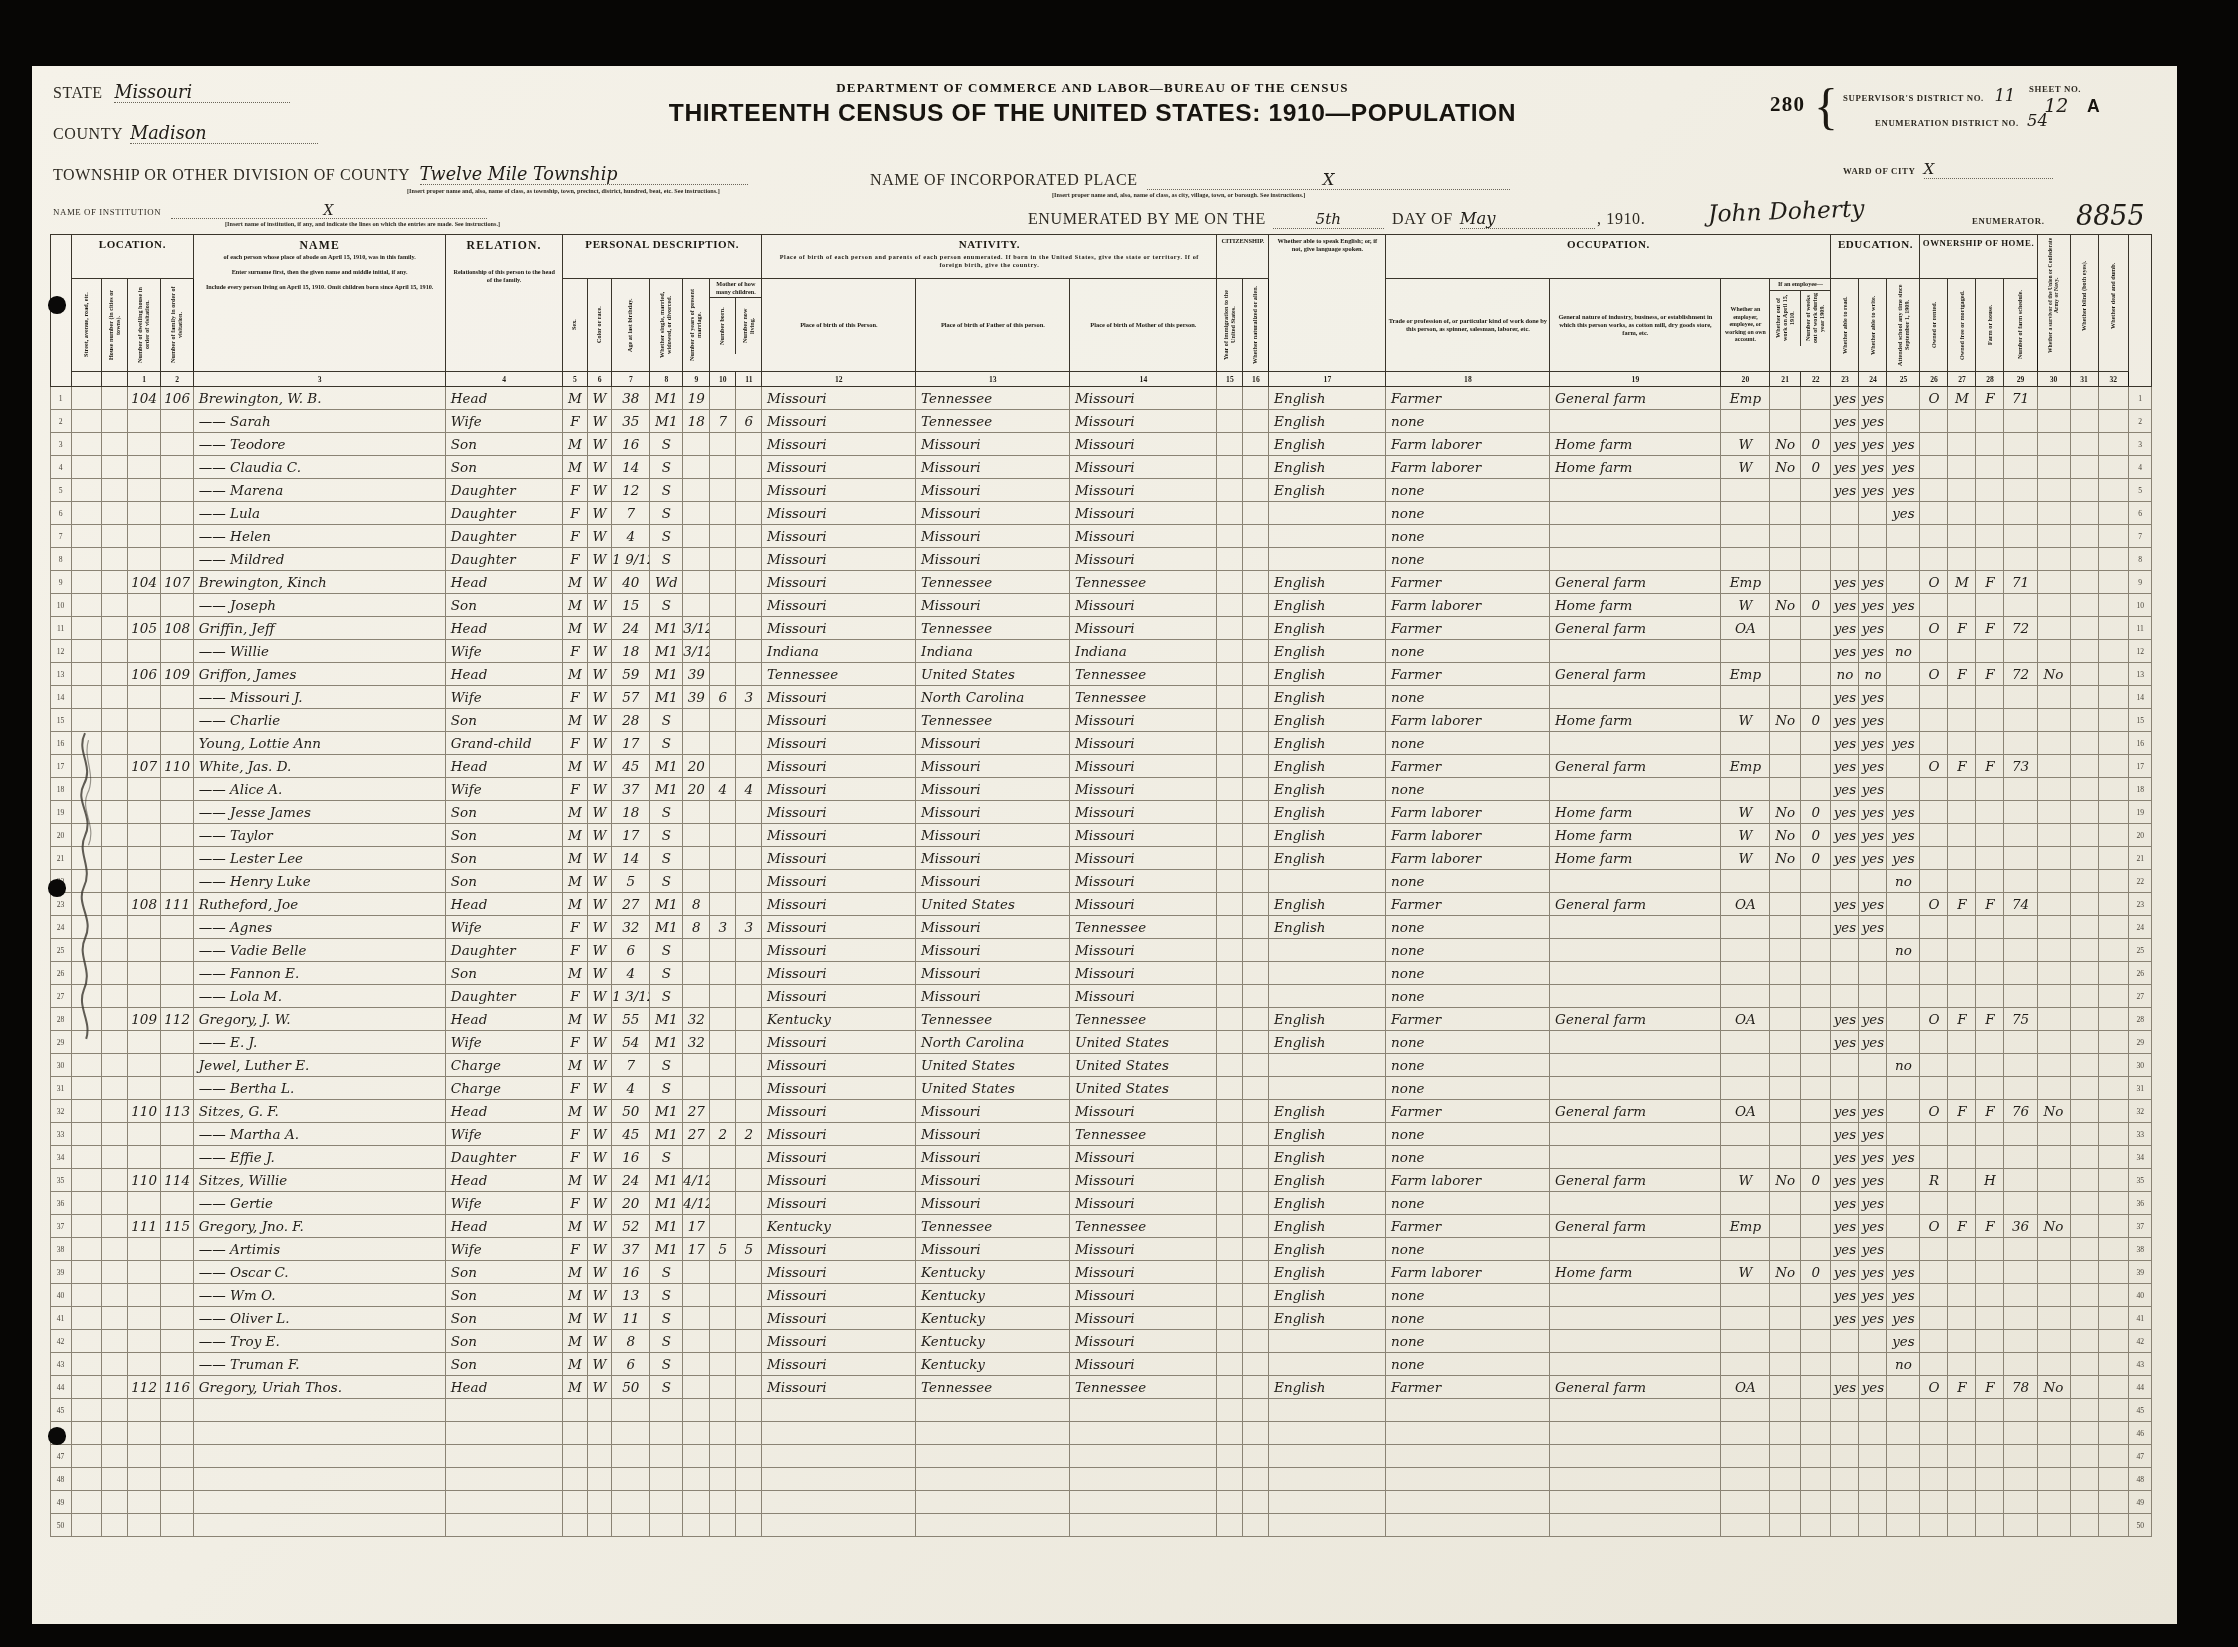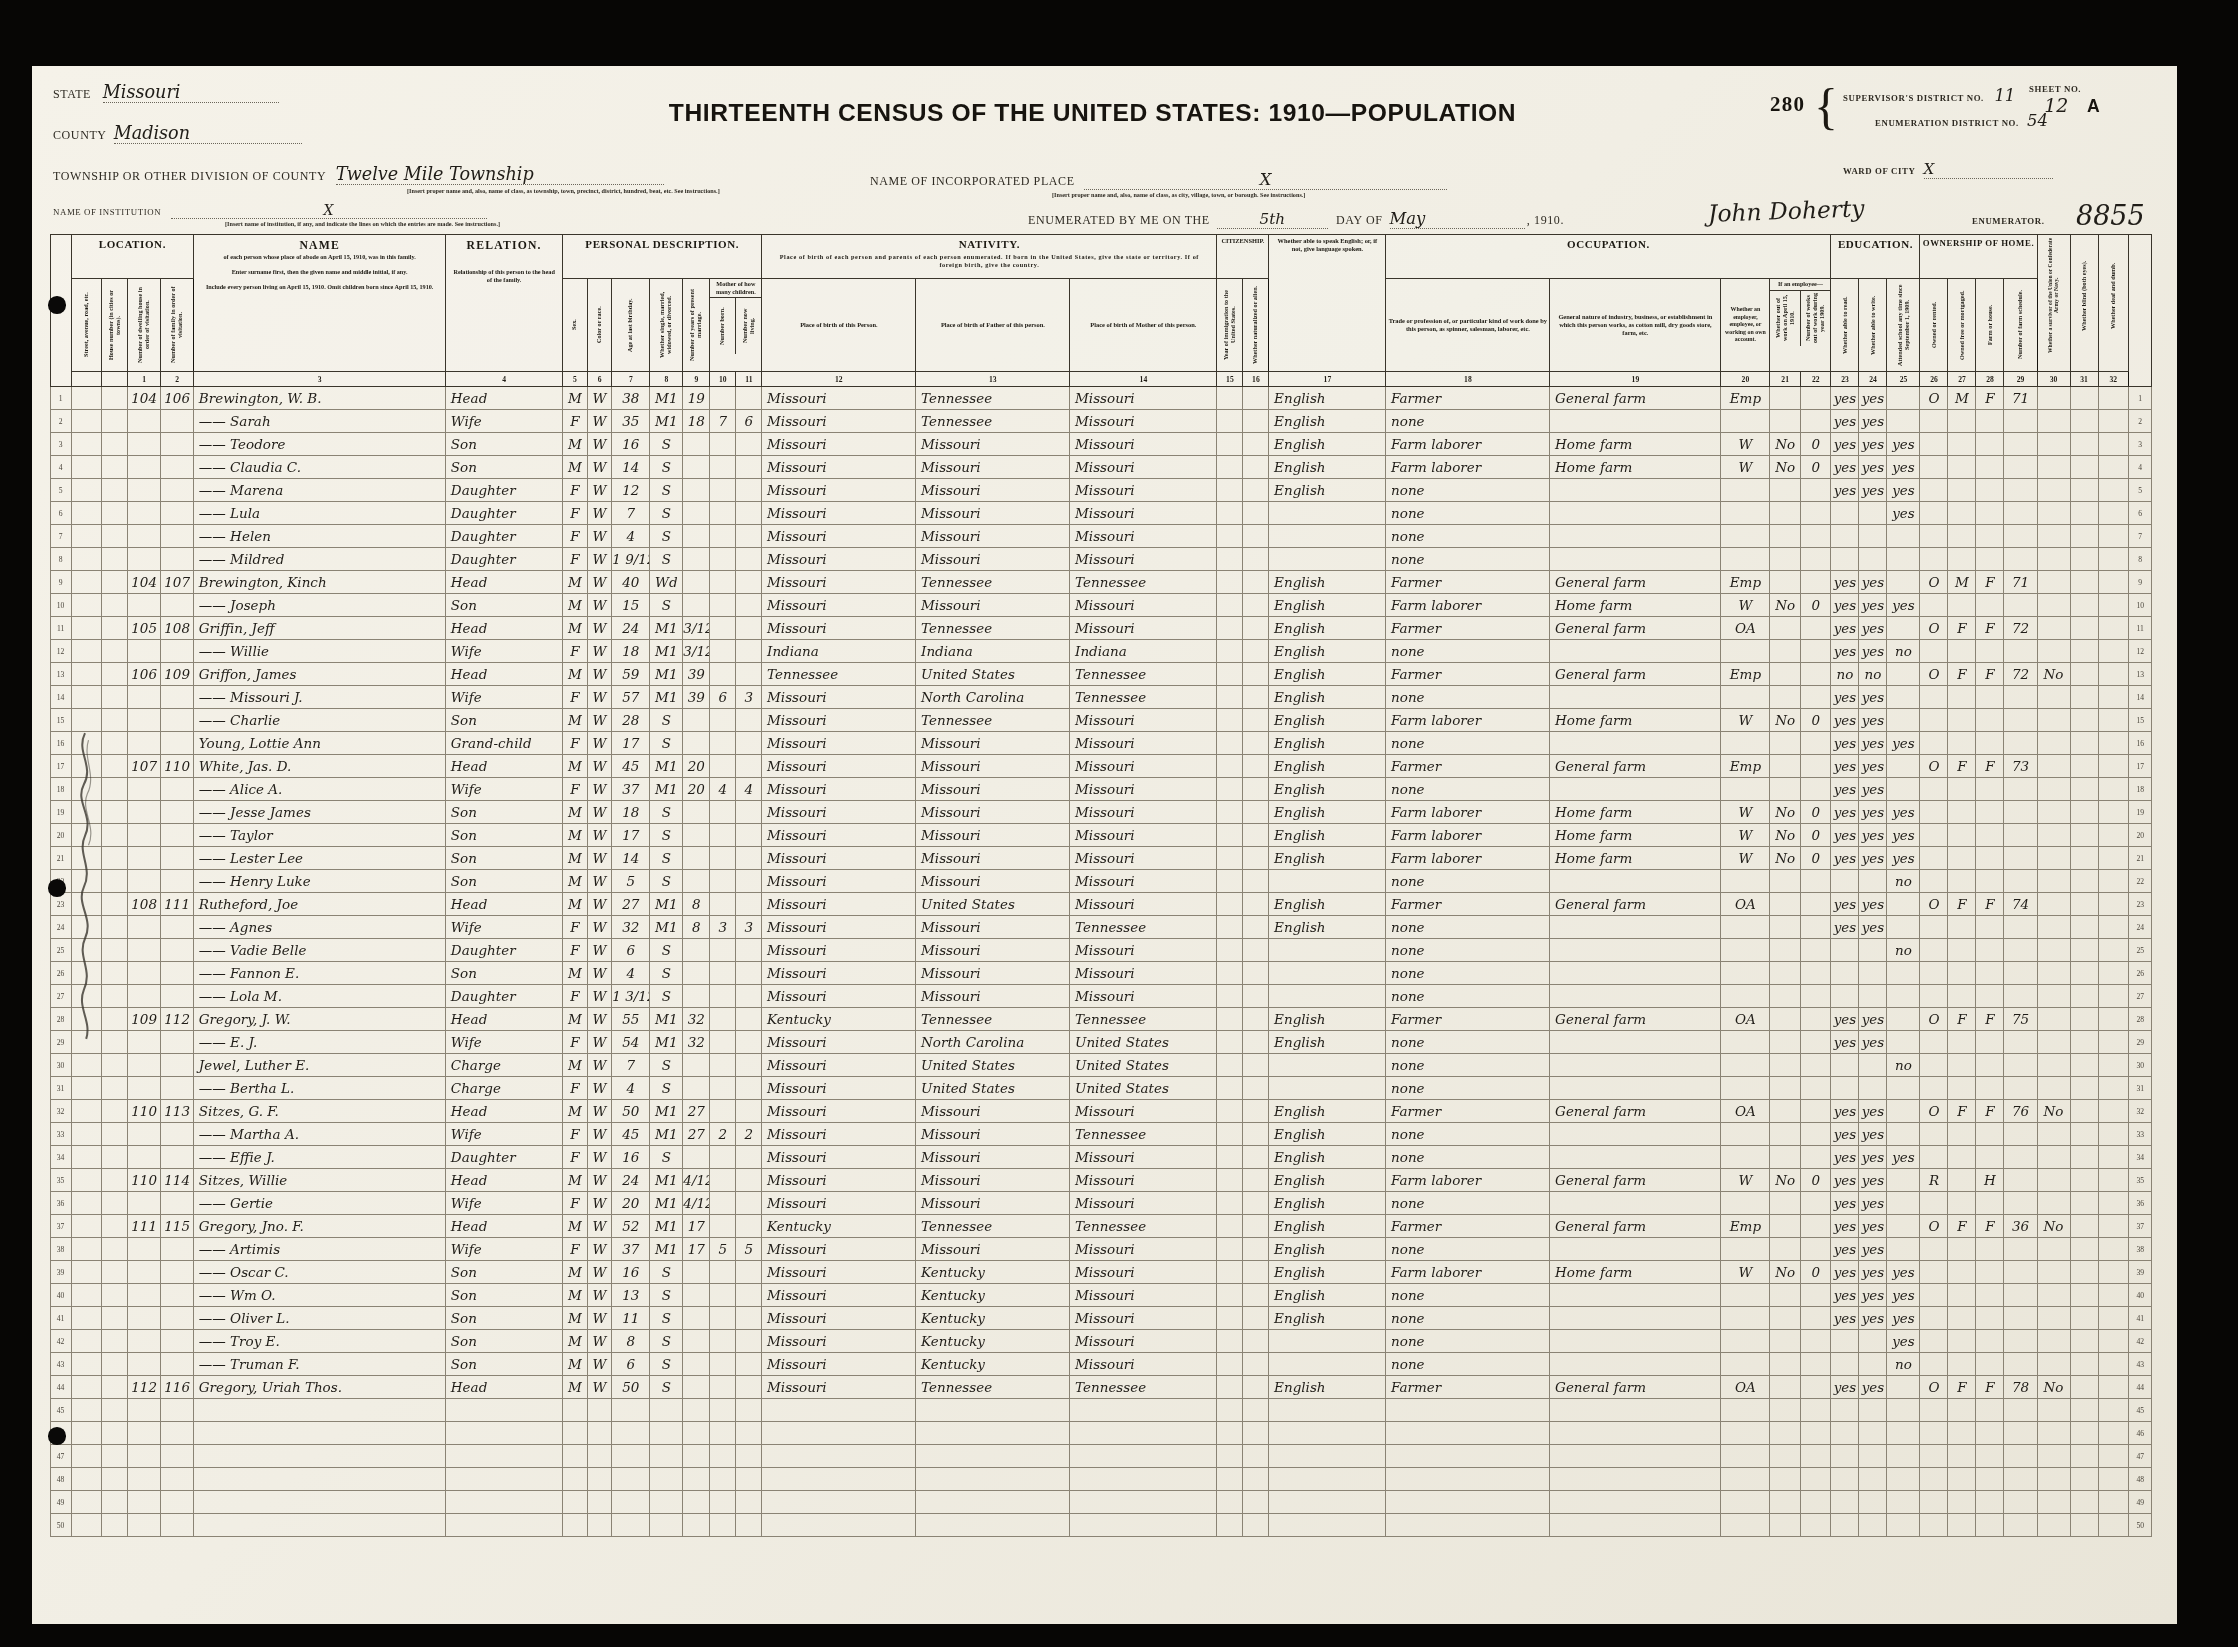--- a/index.html
+++ b/index.html
@@ -8,21 +8,21 @@
     background:#070605;
     font-family:"Liberation Serif",serif;
   }
   .paper{
     position:absolute;left:32px;top:66px;width:2145px;height:1558px;
     background:linear-gradient(135deg,#f5f2e9 0%,#f1eee4 45%,#e9e5d8 100%);
     color:#17140f;
   }
   
   .hdr{position:relative;height:168px;}
-  .hlabel{font-size:12px;text-transform:uppercase;letter-spacing:0.6px;color:#2e2a22;font-weight:normal;}
+  .hlabel{font-size:16px;text-transform:uppercase;letter-spacing:0.6px;color:#2e2a22;font-weight:normal;}
   .hw{font-family:"DejaVu Serif",serif;font-style:italic;color:#201d18;}
   .hwbig{font-size:17.6px;}
   .dotted{border-bottom:1.2px dotted #6b665a;display:inline-block;}
   .tiny{font-size:6.2px;font-weight:bold;color:#2e2a22;}
   .abs{position:absolute;white-space:nowrap;}
   .deptline{font-size:13px;letter-spacing:1.2px;font-weight:bold;text-align:center;width:1113px;left:504px;top:14px;}
   .bigtitle{font-family:"Liberation Sans",sans-serif;font-size:24.6px;font-weight:bold;letter-spacing:0.6px;text-align:center;width:1113px;left:504px;top:33px;}
   .stamp{font-size:21px;font-weight:bold;letter-spacing:1.2px;top:26px;left:1738px;}
   .brace{font-size:50px;font-weight:normal;top:10.5px;left:1782px;color:#1c1912;}
   .sig{font-size:23.4px;transform:rotate(-2deg);}
@@ -64,20 +64,21 @@
 
   <div class="hdr">
     <div class="abs" style="left:21px;top:16.4px;">
       <span class="hlabel">State</span>
       <span class="dotted" style="min-width:176px;margin-left:9.4px;"><span class="hw hwbig">Missouri</span></span>
     </div>
     <div class="abs" style="left:21px;top:57px;">
       <span class="hlabel">County</span>
       <span class="dotted" style="min-width:188px;margin-left:4.7px;"><span class="hw hwbig">Madison</span></span>
     </div>
+    <div class="abs deptline">DEPARTMENT OF COMMERCE AND LABOR—BUREAU OF THE CENSUS</div>
     <div class="abs bigtitle">THIRTEENTH CENSUS OF THE UNITED STATES: 1910—POPULATION</div>
 
     <div class="abs stamp">280</div>
     <div class="abs brace">{</div>
     <div class="abs" style="left:1811px;top:20px;">
       <span class="hlabel" style="font-size:8.8px;font-weight:bold;">Supervisor's District No.</span>
       <span class="hw" style="font-size:16.4px;margin-left:8.2px;">11</span>
     </div>
     <div class="abs" style="left:1811px;top:45px;">
       <span class="hlabel" style="font-size:8.8px;font-weight:bold;padding-left:32px;">Enumeration District No.</span>

